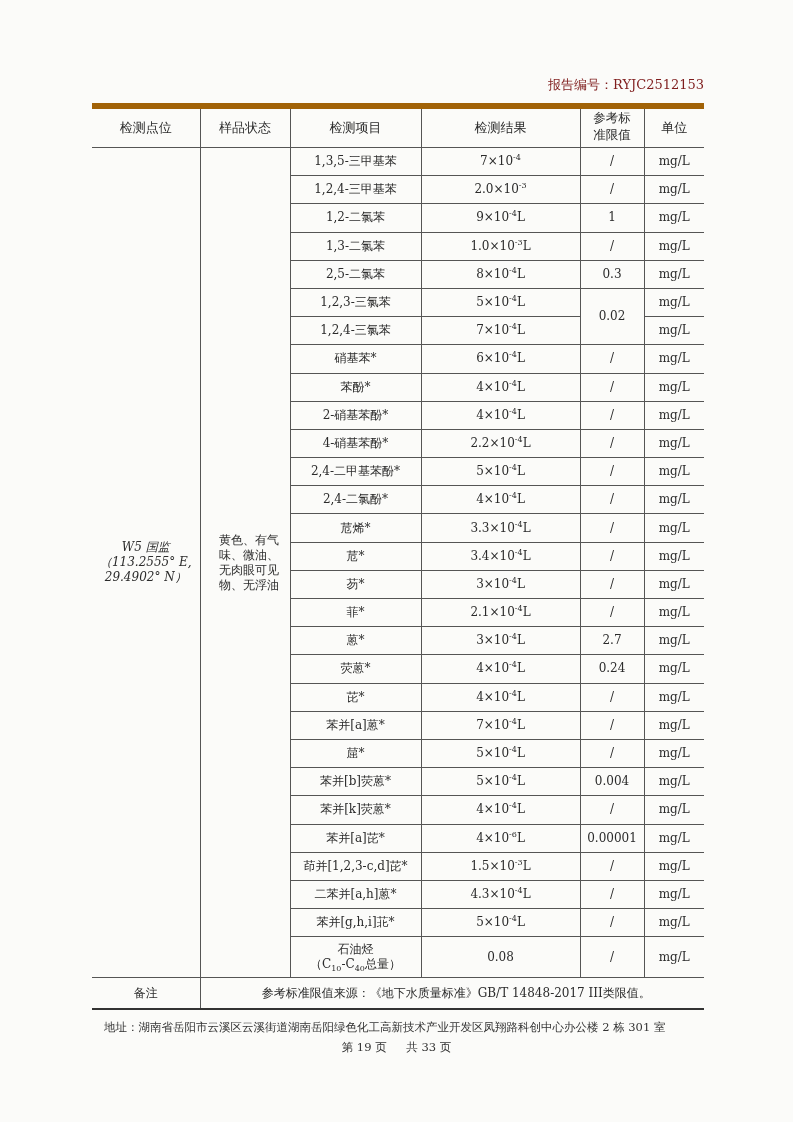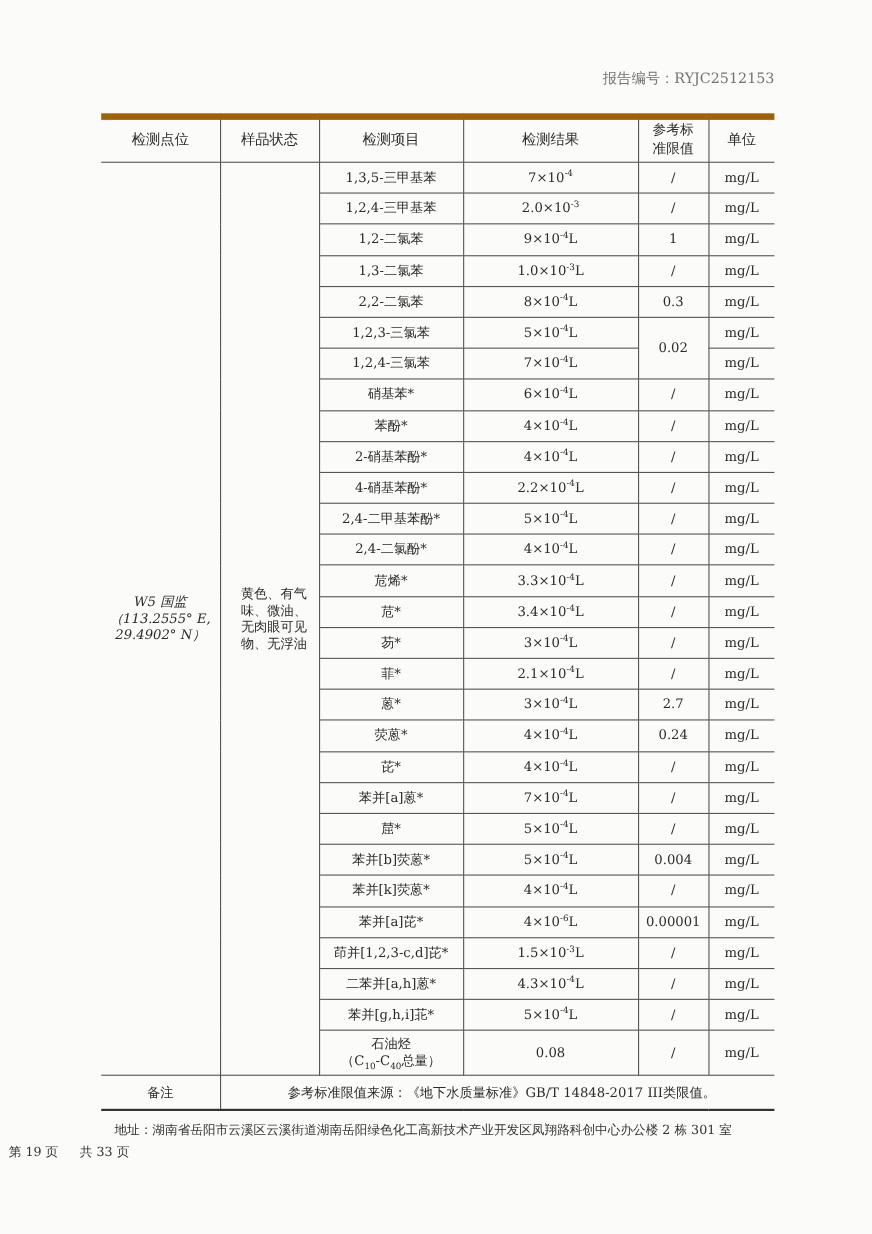--- a/index.html
+++ b/index.html
@@ -1,21 +1,21 @@
 <!DOCTYPE html>
 <html><head>
 <meta charset="utf-8">
 <style>
   html, body { margin:0; padding:0; }
   body {
     width:793px; height:1122px; background:#fbfbf9; position:relative; overflow:hidden;
     font-family:"DejaVu Serif","Liberation Serif",serif; color:#2b2b2b;
   }
   .report-no {
-    position:absolute; left:548px; top:62px; font-size:13px; color:#737373;
+    position:absolute; left:548px; top:76px; font-size:13px; color:#7f1d1d;
   }
   table.main {
     position:absolute; left:92px; top:103px; width:612px;
     border-collapse:collapse; table-layout:fixed;
     border-top:6px solid #a16207; border-bottom:2px solid #333;
   }
   table.main td, table.main th {
     border:1px solid #555; text-align:center; vertical-align:middle;
     font-size:12px; padding:0; font-weight:normal; line-height:1.25;
   }
@@ -28,21 +28,21 @@
   .left-col { text-align:center; line-height:1.55;font-style:italic; }
   .state-col { text-align:left; padding-left:8px !important; line-height:1.6; }
   td.note-label { height:30px; }
   td.note-text { text-align:center; padding-left:8px !important; }
   sup { font-size:8px; vertical-align:super; line-height:0; }
   sub { font-size:8px; vertical-align:sub; line-height:0; }
   .footer-addr {
     position:absolute; left:104px; top:1020px; font-size:11.5px; color:#333; white-space:nowrap;
   }
   .footer-page {
-    position:absolute; left:0; width:793px; top:1040px; text-align:left; font-size:11.5px; color:#333;
+    position:absolute; left:0; width:793px; top:1040px; text-align:center; font-size:11.5px; color:#333;
   }
   .footer-page span { margin:0 8px; }
 </style>
 </head>
 <body>
 
 <div class="report-no">报告编号：RYJC2512153</div>
 
 <table class="main">
   <colgroup>
@@ -84,21 +84,21 @@
         <td>1</td>
         <td>mg/L</td>
       </tr>
       <tr>
         <td class="row-cell">1,3-二氯苯</td>
         <td><span>1.0×10</span><sup>-3</sup><span>L</span></td>
         <td>/</td>
         <td>mg/L</td>
       </tr>
       <tr>
-        <td class="row-cell">2,2-二氯苯</td>
+        <td class="row-cell">2,5-二氯苯</td>
         <td><span>8×10</span><sup>-4</sup><span>L</span></td>
         <td>0.3</td>
         <td>mg/L</td>
       </tr>
       <tr>
         <td class="row-cell">1,2,3-三氯苯</td>
         <td><span>5×10</span><sup>-4</sup><span>L</span></td>
         <td rowspan="2">0.02</td>
         <td>mg/L</td>
       </tr>

